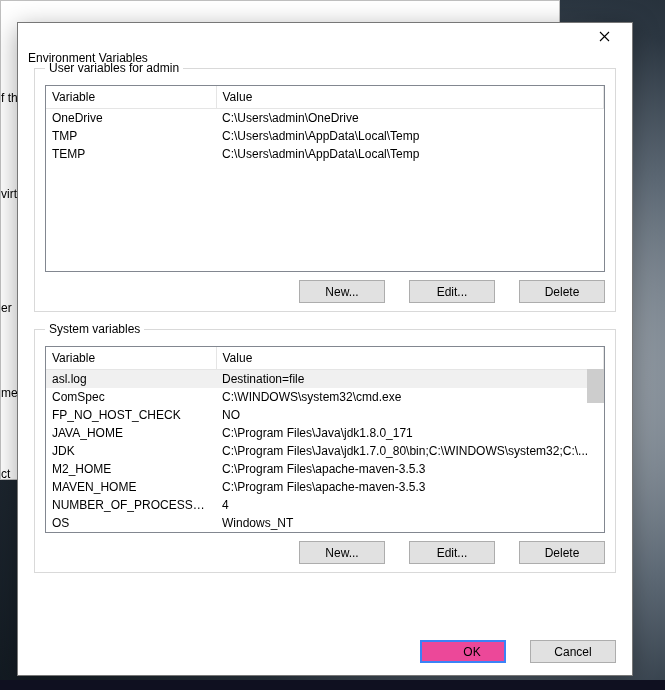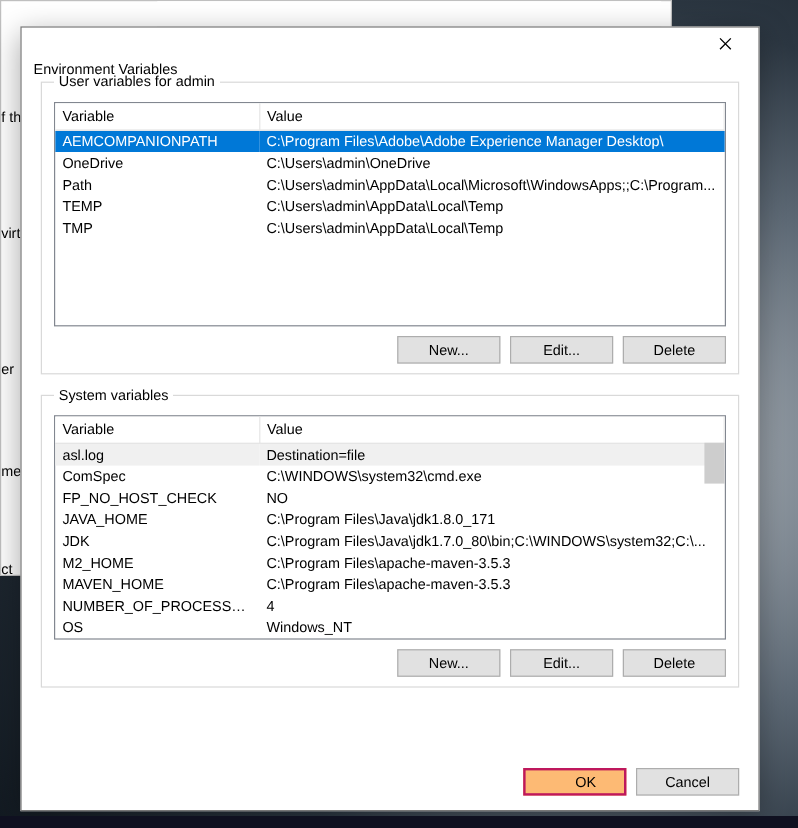--- a/index.html
+++ b/index.html
@@ -53,27 +53,27 @@
   table.lv td {
     padding: 2px 6px; white-space: nowrap; overflow: hidden; text-overflow: ellipsis;
   }
   tr.sel td { background: #0078d7; color: #fff; }
   tr.hover-flag td { background: #f0f0f0; }
   .col-var { width: 170px; }
   .scroll-stub {
     position: absolute; right: 0; top: 22px; width: 17px; height: 34px;
     background: #cdcdcd;
   }
-  .btn-row { display: flex; justify-content: flex-end; gap: 8px; margin-top: 8px; }
+  .btn-row { display: flex; justify-content: flex-end; gap: 24px; margin-top: 8px; }
   button.win {
     height: 23px; min-width: 86px; padding: 0 10px;
     background: #e1e1e1; border: 1px solid #adadad; color: #000;
     font-size: 12px;
   }
-  button.win.default { border: 2px solid #be185d; background: #fdba74; padding-left: 28px; }
+  button.win.default { border: 2px solid #3b82f6; background: #ec4899; padding-left: 28px; }
   .bottom-buttons { margin-top: auto; padding-top: 6px; }
 </style>
 </head>
 <body>
 
 <div class="back-desktop"></div>
 
 <div class="back-window">
   <div class="pane"></div>
   <div class="back-label" style="top:90px;">f th</div>
@@ -104,38 +104,30 @@
               <col class="col-var">
               <col>
             </colgroup>
           <thead>
             <tr>
               <th>Variable</th>
               <th>Value</th>
             </tr>
           </thead>
           <tbody id="user-tbody">
-              <tr class="sel">
-                <td>AEMCOMPANIONPATH</td>
-                <td>C:\Program Files\Adobe\Adobe Experience Manager Desktop\</td>
-              </tr>
               <tr>
                 <td>OneDrive</td>
                 <td>C:\Users\admin\OneDrive</td>
               </tr>
               <tr>
-                <td>Path</td>
-                <td>C:\Users\admin\AppData\Local\Microsoft\WindowsApps;;C:\Program...</td>
+                <td>TMP</td>
+                <td>C:\Users\admin\AppData\Local\Temp</td>
               </tr>
               <tr>
                 <td>TEMP</td>
-                <td>C:\Users\admin\AppData\Local\Temp</td>
-              </tr>
-              <tr>
-                <td>TMP</td>
                 <td>C:\Users\admin\AppData\Local\Temp</td>
               </tr>
             </tbody>
         </table>
       </div>
       <div class="btn-row">
         <button class="win">New...</button>
         <button class="win">Edit...</button>
         <button class="win">Delete</button>
       </div>

